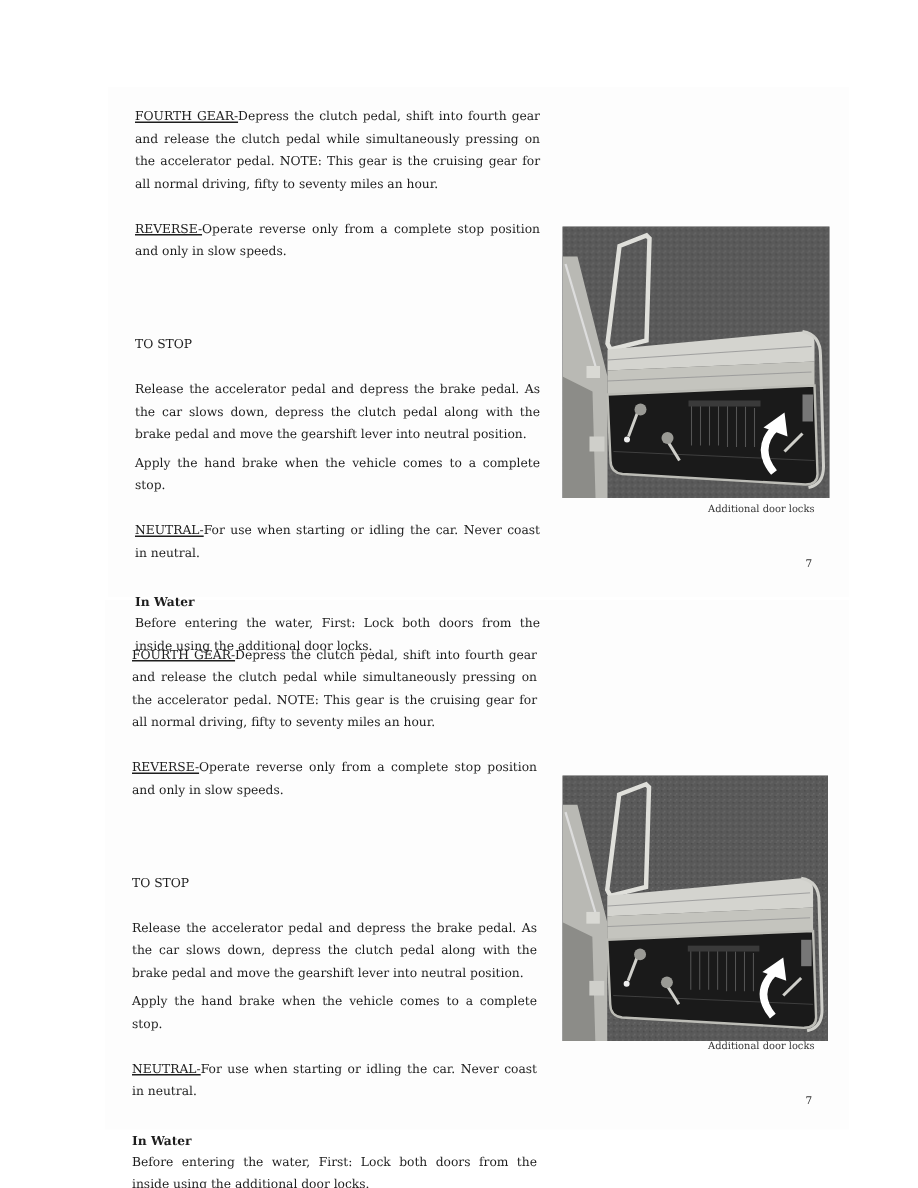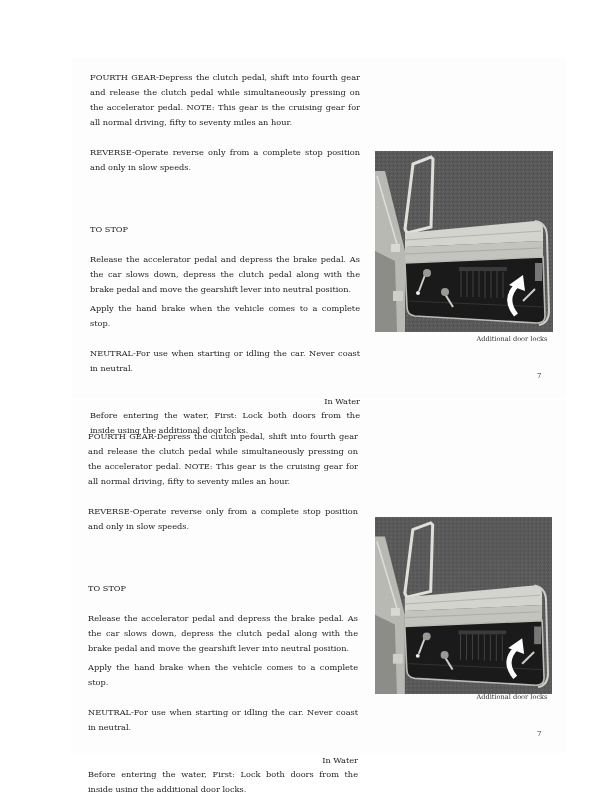--- a/index.html
+++ b/index.html
@@ -16,31 +16,31 @@
     .scan.bottom { left: 70px; top: 400px; width: 496px; height: 353px; }
 
     .page { position: absolute; width: 494px; height: 340px; }
     .page.top { left: 72px; top: 58px; }
     .page.bottom { left: 70px; top: 417px; }
 
     .col { position: absolute; left: 18px; top: 12px; width: 270px; font-size: 8.2px; line-height: 15px; }
     .para { text-align: justify; text-align-last: left; }
     .gap-lg { height: 15px; }
     .gap-sm { height: 4px; }
-    .lead { font-weight: normal; }
+    .lead { font-weight: normal; text-decoration: underline; }
     .heading { font-size: 8.2px; line-height: 15px; margin-top: 32px; }
-    .subhead { font-weight: normal; font-size: 8.2px; line-height: 13px; text-align: right; }
+    .subhead { font-weight: bold; font-size: 8.2px; line-height: 13px; }
 
     .photo {
       position: absolute; left: 303px; top: 93px; width: 178px; height: 181px;
       background: #5a5a5a; overflow: hidden;
     }
     .caption {
       position: absolute; left: 400px; top: 277px; width: 80px;
-      text-align: center; font-size: 6.6px; line-height: 9px; color: #333;
+      text-align: left; font-size: 6.6px; line-height: 9px; color: #333;
     }
     .pagenum {
       position: absolute; left: 465px; top: 314px; font-size: 7px; color: #333;
     }
     .page.bottom .photo { top: 100px; left: 305px; width: 177px; height: 177px; }
     .page.bottom .caption { top: 276px; left: 402px; }
     .page.bottom .pagenum { top: 313px; left: 467px; }
   </style>
 </head>
 <body>

